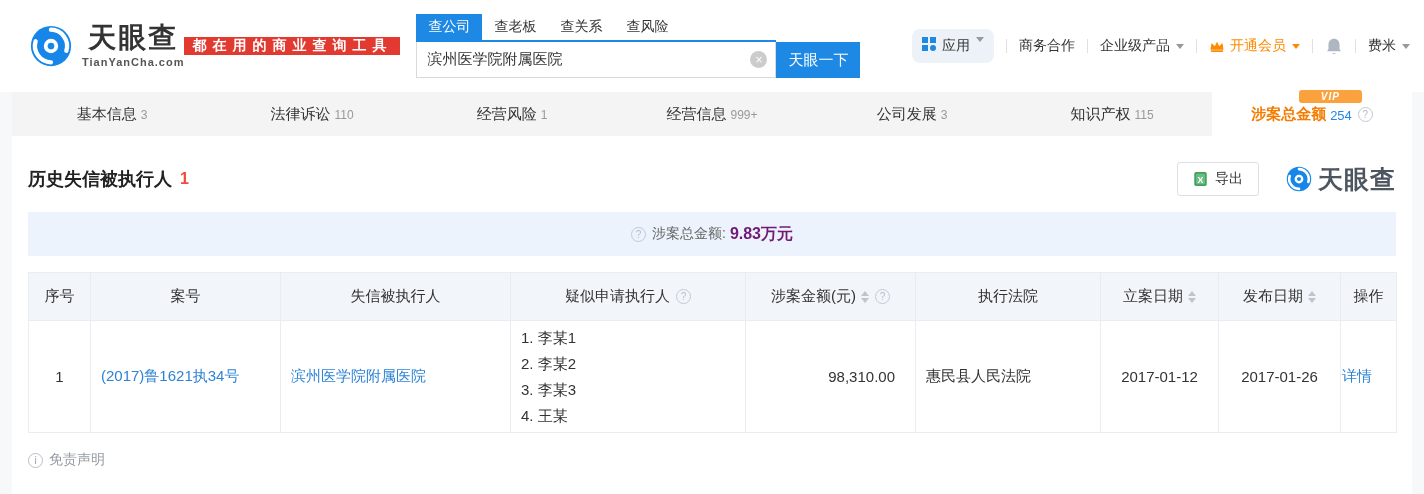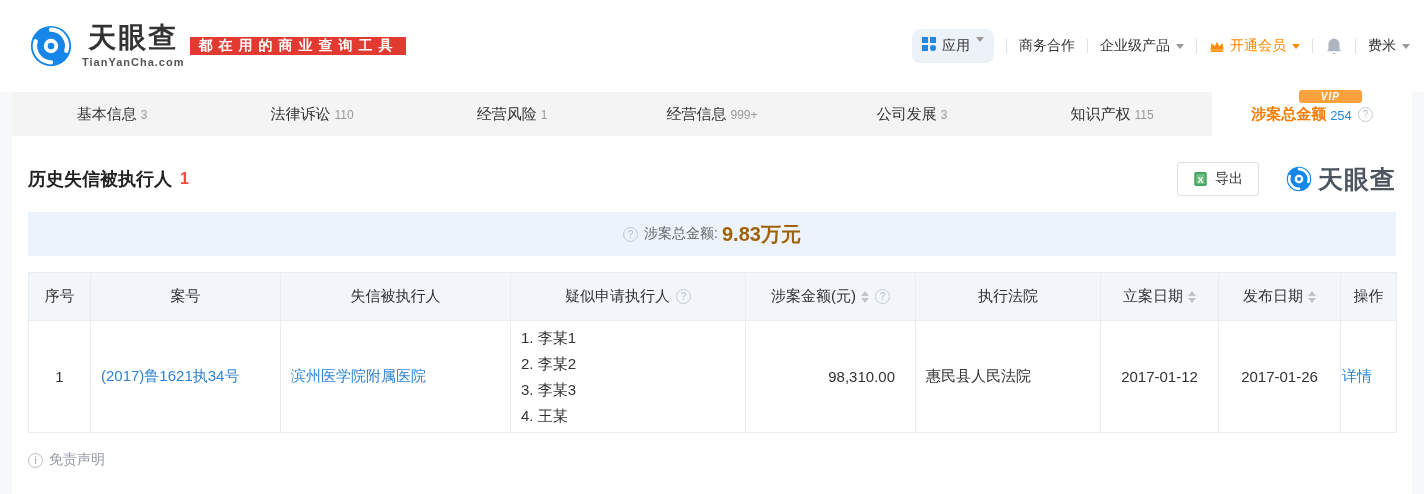--- a/index.html
+++ b/index.html
@@ -8,21 +8,21 @@
     background: #f7f8f9; color: #333;
     font-family: "Liberation Sans", "DejaVu Sans", sans-serif;
   }
   
   .header { height: 92px; background: #fff; display: flex; align-items: center;
             padding: 0 14px 0 28px; }
   .logo { display: flex; align-items: center; cursor: pointer; }
   .logo-text { margin-left: 8px; text-align: center; }
   .logo-title { font-size: 28px; font-weight: bold; color: #333; letter-spacing: 2px; line-height: 1; }
   .logo-sub { font-size: 11px; color: #555; font-weight: bold; letter-spacing: 1px; margin-top: 4px; }
-  .promo { margin-left: 6px; background: #e23a31; color: #fff; padding: 0 8px; }
+  .promo { background: #e23a31; color: #fff; padding: 0 8px; }
   .promo-line1 { font-size: 14px; font-weight: bold; letter-spacing: 6px; white-space: nowrap; }
   .promo-line2 { font-size: 13.5px; font-weight: bold; margin-top: 6px; white-space: nowrap; }
   .search { margin-left: 16px; }
   .search-tabs { display: flex; align-items: flex-end; width: 360px; border-bottom: 2px solid #1e88e5; }
   .search-tab { font-size: 14px; color: #333; padding: 4px 12px; cursor: pointer; white-space: nowrap; }
   .search-tab.active { background: #1e88e5; color: #fff; }
   .search-row { display: flex; }
   .input-wrap { position: relative; width: 360px; }
   .search-input { width: 360px; height: 36px; border: 1px solid #d9d9d9; border-top: none;
                   padding: 0 32px 0 10px; font-size: 15px; color: #333; outline: none;
@@ -68,21 +68,21 @@
   .section-title { font-size: 18px; font-weight: bold; color: #222; }
   .section-count { color: #f5483c; font-size: 16px; font-weight: bold; margin-left: 8px; }
   .export-btn { margin-left: auto; display: flex; align-items: center; gap: 7px;
                 border: 1px solid #dcdfe6; border-radius: 3px; background: #fff;
                 padding: 7px 15px; font-size: 14px; color: #333; cursor: pointer; font-family: inherit; }
   .watermark { display: flex; align-items: center; margin-left: 26px; }
   .watermark-text { font-size: 25px; font-weight: bold; color: #4d5560; margin-left: 5px; letter-spacing: 1px; }
   .banner { margin-top: 16px; height: 44px; background: #edf3fc; display: flex;
             align-items: center; justify-content: center; font-size: 14px; color: #666; }
   .banner-label { margin-left: 6px; }
-  .banner-value { color: #a16207; font-size: 20px; font-weight: bold; margin-left: 4px; }
+  .banner-value { color: #701a75; font-size: 16px; font-weight: bold; margin-left: 4px; }
   
   table { width: 100%; border-collapse: collapse; table-layout: fixed; margin-top: 16px;
           font-size: 15px; }
   th, td { border: 1px solid #e9ecf0; vertical-align: middle; }
   th { background: #f2f6fb; height: 48px; font-weight: normal; color: #333; text-align: center; }
   td { height: 112px; color: #333; }
   .th-inner { display: inline-flex; align-items: center; justify-content: center; }
   td.c-index, td.c-date, td.c-action { text-align: center; }
   td.c-left { text-align: left; padding-left: 10px; }
   td.c-amount { text-align: right; padding-right: 20px; }
@@ -117,20 +117,35 @@
     <span class="logo-text">
       <div class="logo-title">天眼查</div>
       <div class="logo-sub">TianYanCha.com</div>
     </span>
   </div>
 
   <div class="promo">
     <div class="promo-line1">都在用的商业查询工具</div>
   </div>
 
+  <div class="search">
+    <div class="search-tabs">
+      <span class="search-tab active">查公司</span>
+      <span class="search-tab">查老板</span>
+      <span class="search-tab">查关系</span>
+      <span class="search-tab">查风险</span>
+    </div>
+    <div class="search-row">
+      <span class="input-wrap">
+        <input class="search-input" type="text" value="滨州医学院附属医院" style="">
+        <span class="clear-icon">×</span>
+      </span>
+      <button class="search-btn">天眼一下</button>
+    </div>
+  </div>
 
   <div class="hmenu">
     <span class="apps-chip">
       <span class="grid-icon">
           <i></i>
           <i></i>
           <i></i>
           <i class="dot"></i>
         </span>
       <span>应用</span>

